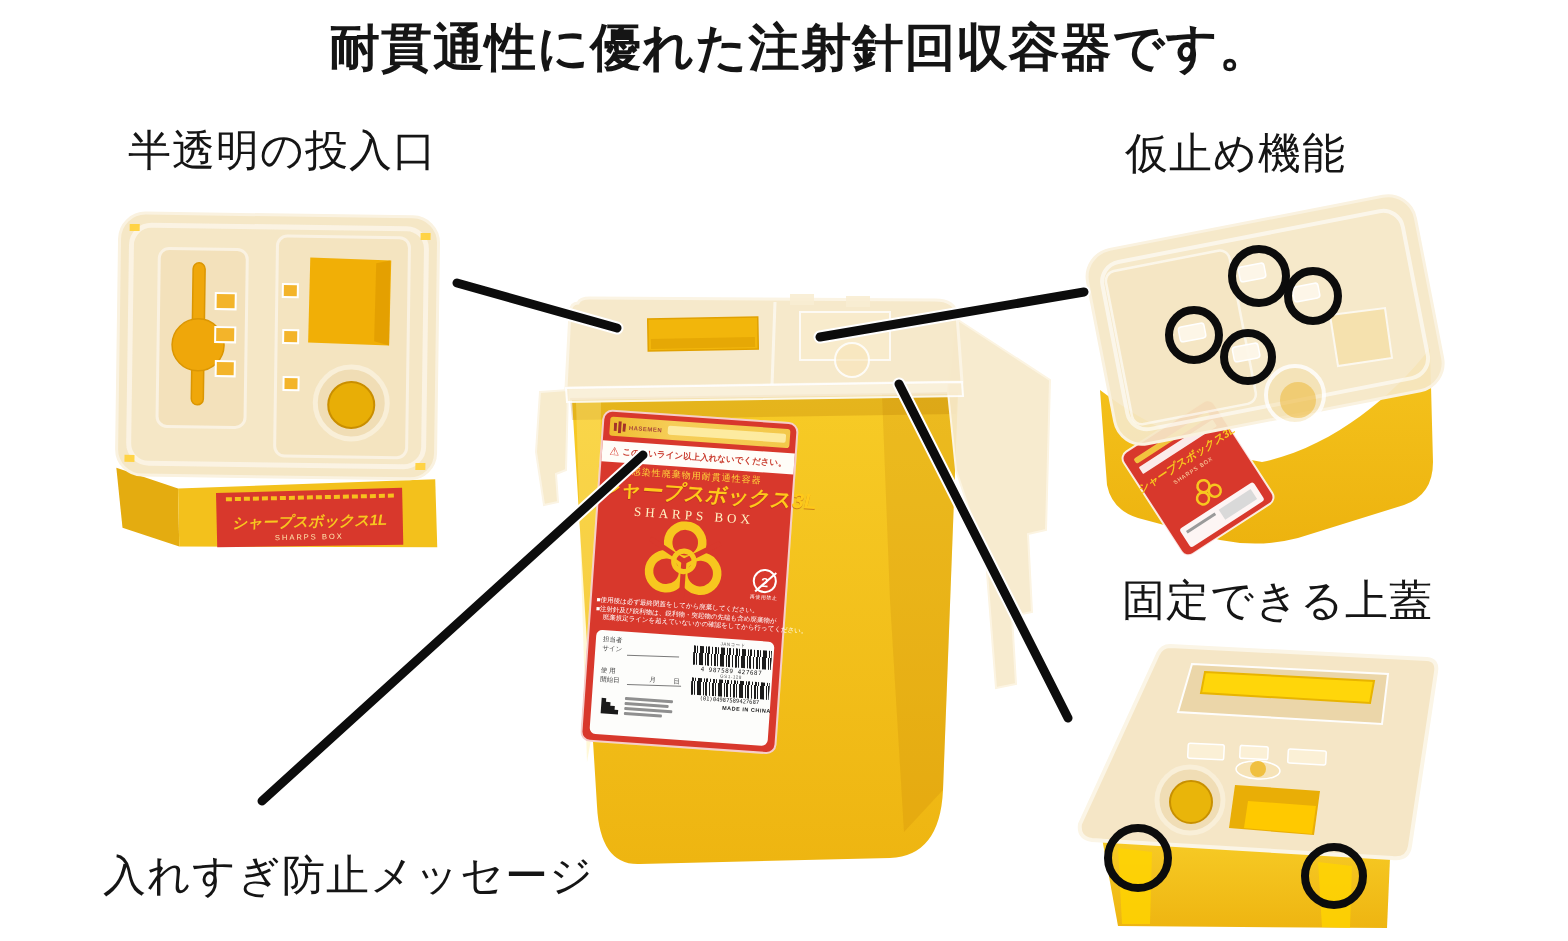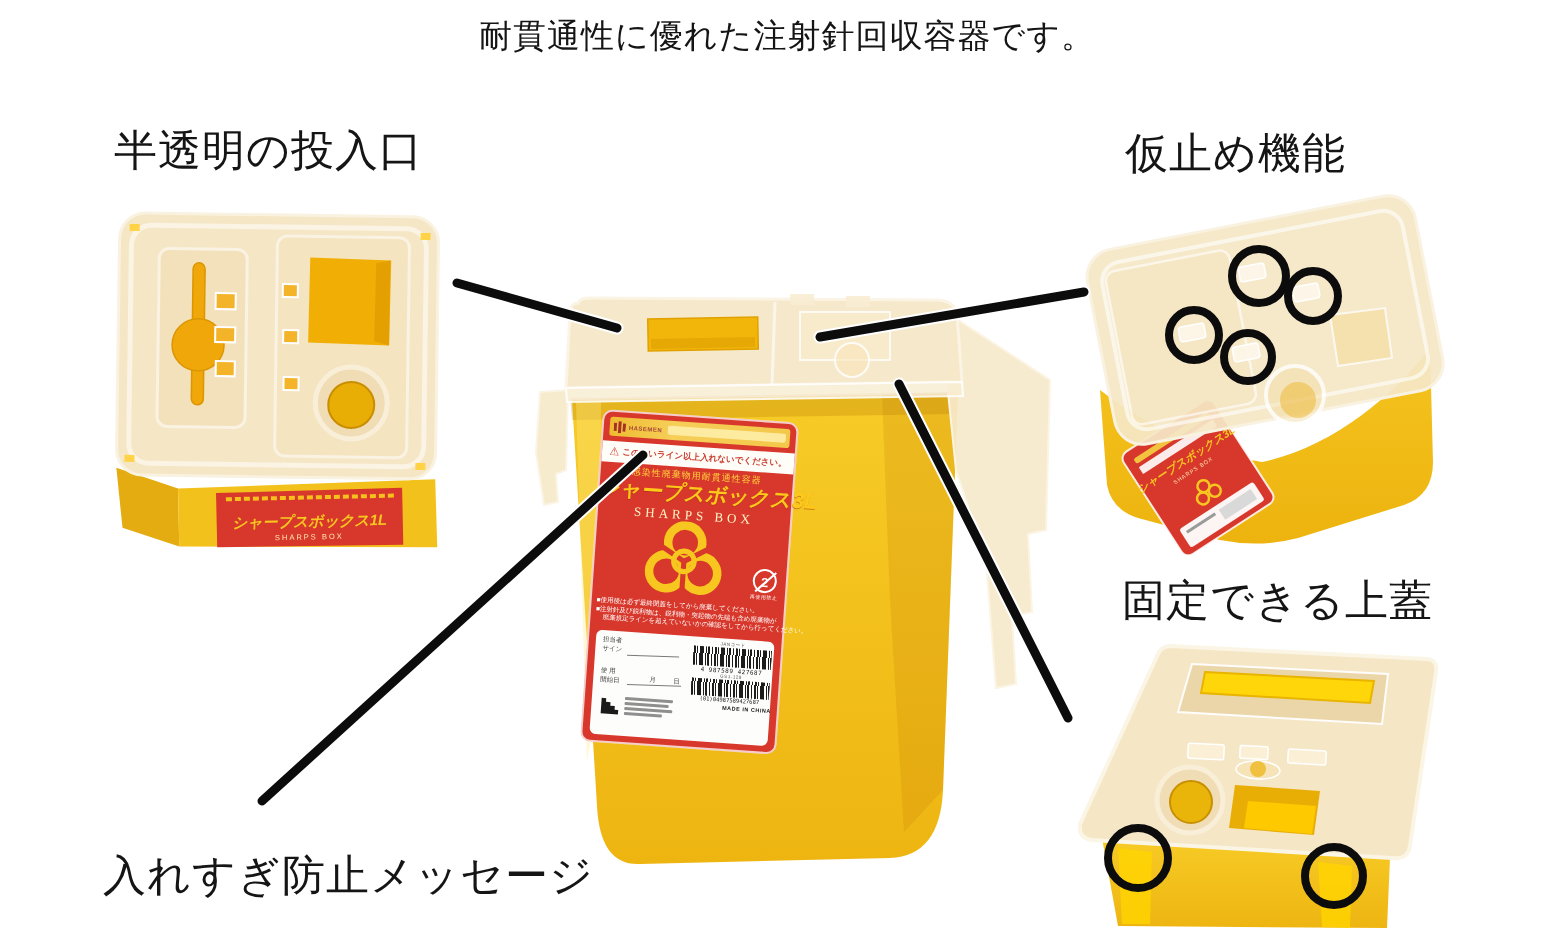--- a/index.html
+++ b/index.html
@@ -1,21 +1,21 @@
 <!DOCTYPE html>
 <html><head>
 <meta charset="utf-8">
 <style>
   html,body{margin:0;padding:0;background:#fff;}
   .stage{position:relative;width:1568px;height:941px;background:#fff;overflow:hidden;
          font-family:"Liberation Sans","DejaVu Sans",sans-serif;color:#151515;}
-  .page-title{position:absolute;top:14px;left:50%;transform:translateX(-50%);margin-left:3px;
-              font-size:33px;font-weight:400;letter-spacing:1px;white-space:nowrap;}
+  .page-title{position:absolute;top:14px;left:50%;transform:translateX(-50%);margin-left:16px;
+              font-size:51px;font-weight:700;letter-spacing:1px;white-space:nowrap;}
   .callout{position:absolute;font-size:43px;font-weight:500;letter-spacing:1px;white-space:nowrap;}
-  .co-inlet{left:114px;top:122px;}
+  .co-inlet{left:128px;top:122px;}
   .co-hold{left:1125px;top:125px;}
   .co-lid{left:1122px;top:572px;}
   .co-overfill{left:103px;top:847px;}
   svg.art{position:absolute;left:0;top:0;z-index:1;}
   svg.lines{position:absolute;left:0;top:0;z-index:20;pointer-events:none;}
 
   
   .label{position:absolute;left:603px;top:409px;width:196px;height:332px;z-index:10;
          background:#D8382C;border-radius:10px;border:2px solid rgba(255,255,255,.75);
          transform:skew(-4deg,4deg);transform-origin:top left;box-sizing:border-box;}

